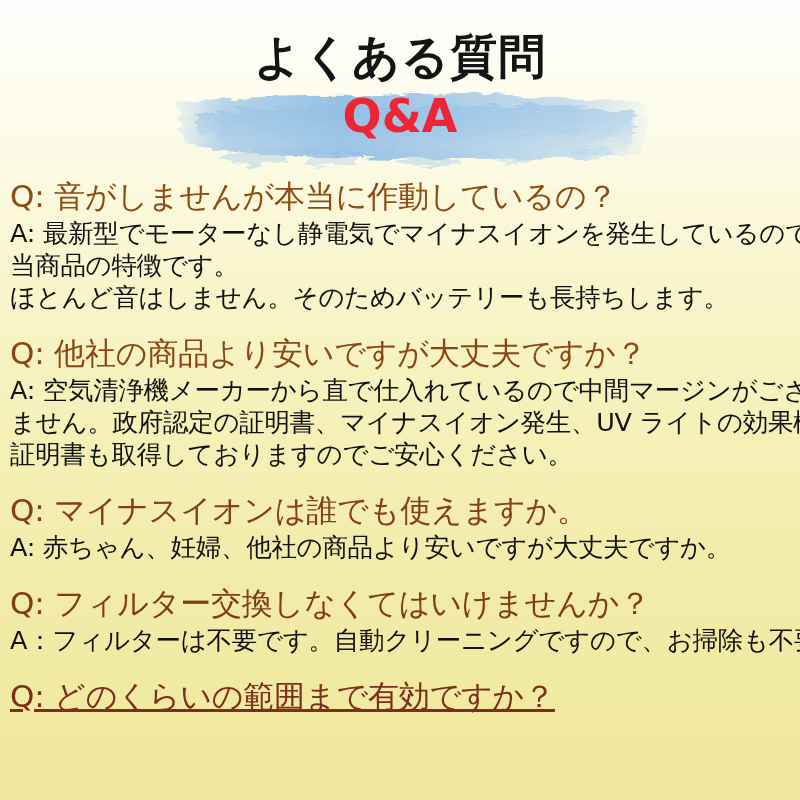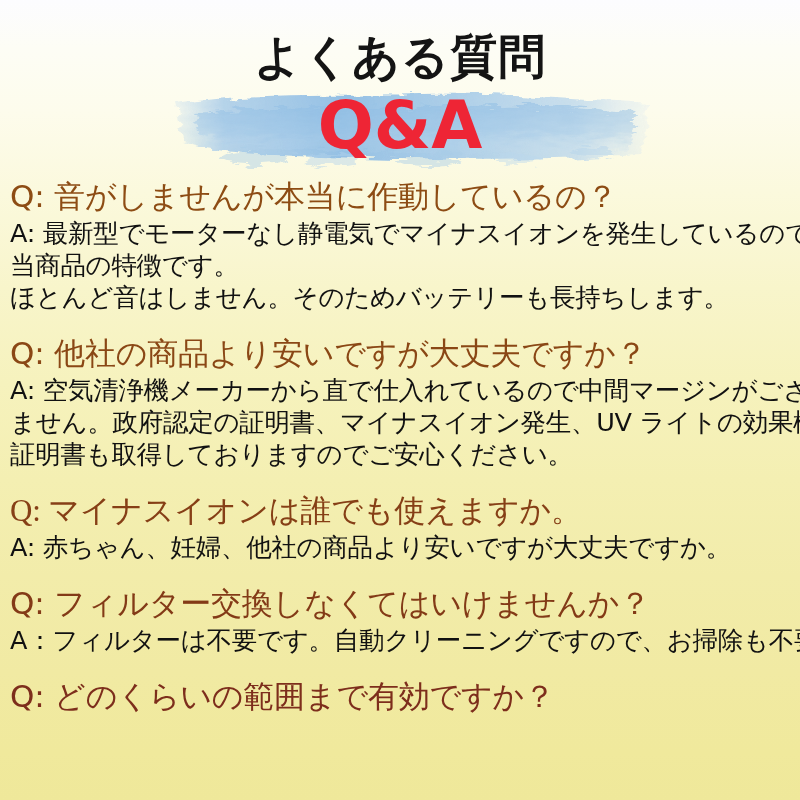--- a/index.html
+++ b/index.html
@@ -65,21 +65,21 @@
     letter-spacing: 1px;
     white-space: nowrap;
   }
 
   #title-qa {
     position: absolute;
     left: 0;
     right: 0;
     top: 93px;
     text-align: center;
-    font-size: 66px;
+    font-size: 46px;
     line-height: 1.0;
     font-weight: bold;
     color: #ee2535;
     letter-spacing: 0px;
     white-space: nowrap;
   }
 
   
   #faq {
     position: absolute;
@@ -115,23 +115,23 @@
   .a-block .a-line {
     white-space: nowrap;
   }
   .a-block .a-line.indent {
     padding-left: 33px;
   }
 
   
   .faq-item[data-idx="0"] .q-line { color: #8d4c14; }
   .faq-item[data-idx="1"] .q-line { color: #8a4715; }
-  .faq-item[data-idx="2"] .q-line { color: #863f16; font-family: Liberation Serif, serif; }
+  .faq-item[data-idx="2"] .q-line { color: #863f16; }
   .faq-item[data-idx="3"] .q-line { color: #833a17; }
-  .faq-item[data-idx="4"] .q-line { color: #7d2e1c; }
+  .faq-item[data-idx="4"] .q-line { color: #7d2e1c; text-decoration: underline; }
 
   .faq-item[data-idx="0"] { margin-bottom: 22px; }
   .faq-item[data-idx="1"] { margin-bottom: 22px; }
   .faq-item[data-idx="2"] { margin-bottom: 22px; }
   .faq-item[data-idx="3"] { margin-bottom: 22px; }
 </style>
 </head>
 <body>
 
 <div id="page">

